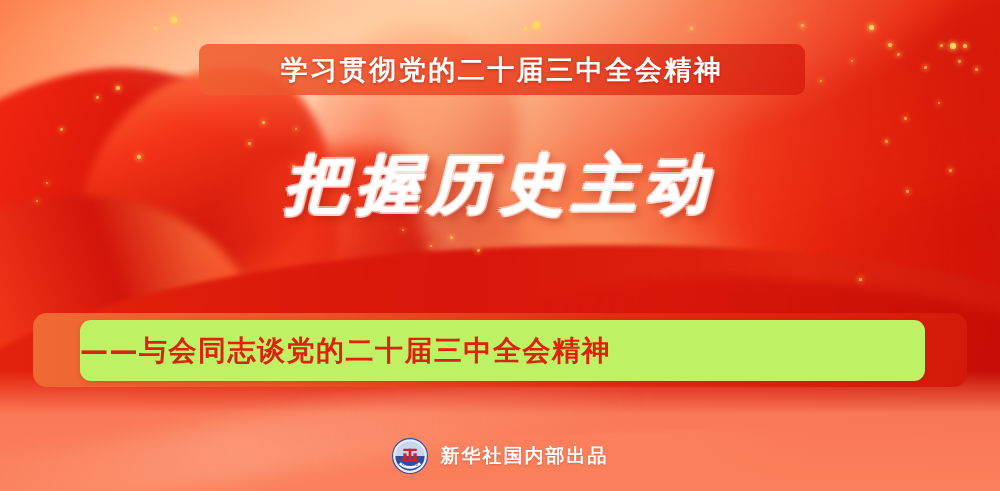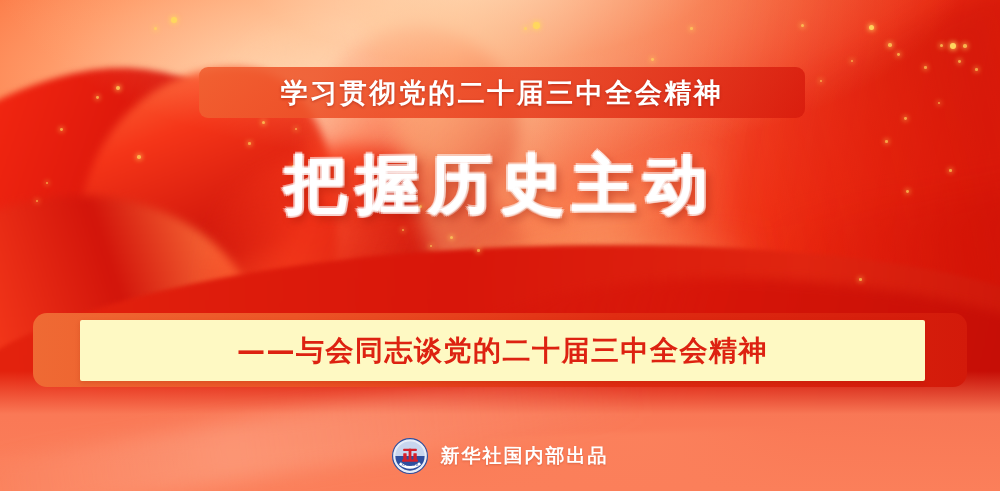--- a/index.html
+++ b/index.html
@@ -180,21 +180,21 @@
     position: absolute;
     border-radius: 50%;
     background: #ffd75e;
     box-shadow: 0 0 5px 1px rgba(255,214,94,0.85);
   }
 
   
   #top-banner {
     position: absolute;
     left: 199px;
-    top: 67px;
+    top: 44px;
     width: 606px;
     height: 51px;
     border-radius: 9px;
     background: linear-gradient(96deg, rgba(240,95,48,0.88) 0%, rgba(234,66,32,0.85) 46%, rgba(214,26,12,0.80) 100%);
     display: flex;
     align-items: center;
     justify-content: center;
   }
   #top-banner-text {
     color: #ffffff;
@@ -220,20 +220,21 @@
     text-shadow:
       2px 0 0 rgba(255,255,255,0.55), -2px 0 0 rgba(255,255,255,0.55),
       0 2px 0 rgba(255,255,255,0.55), 0 -2px 0 rgba(255,255,255,0.55),
       2px 2px 0 rgba(255,255,255,0.35), -2px 2px 0 rgba(255,255,255,0.35),
       4px 5px 9px rgba(140,12,0,0.40);
   }
   #headline-line1 {
     font-size: 64px;
     letter-spacing: 8px;
     padding-left: 0;
+    font-style: italic;
   }
   #headline-line2 {
     font-size: 62px;
     letter-spacing: 3px;
     padding-left: 3px;
     margin-top: 8px;
   }
 
   
   #subtitle-backing {
@@ -244,25 +245,24 @@
     height: 74px;
     border-radius: 14px;
     background: linear-gradient(92deg, #ef6a34 0%, #ec5526 28%, #e02d12 62%, #d31a0a 100%);
   }
   #subtitle-bar {
     position: absolute;
     left: 80px;
     top: 320px;
     width: 845px;
     height: 61px;
-    border-radius: 2px;
-    background: #fef9c3;
+    border-radius: 11px;
+    background: #bef264;
     display: flex;
     align-items: center;
-    justify-content: center;
     box-shadow: 0 2px 5px rgba(140,20,0,0.18);
   }
   #subtitle-text {
     color: #dd2211;
     font-size: 28px;
     font-weight: bold;
     letter-spacing: 1.5px;
     white-space: nowrap;
   }
 

